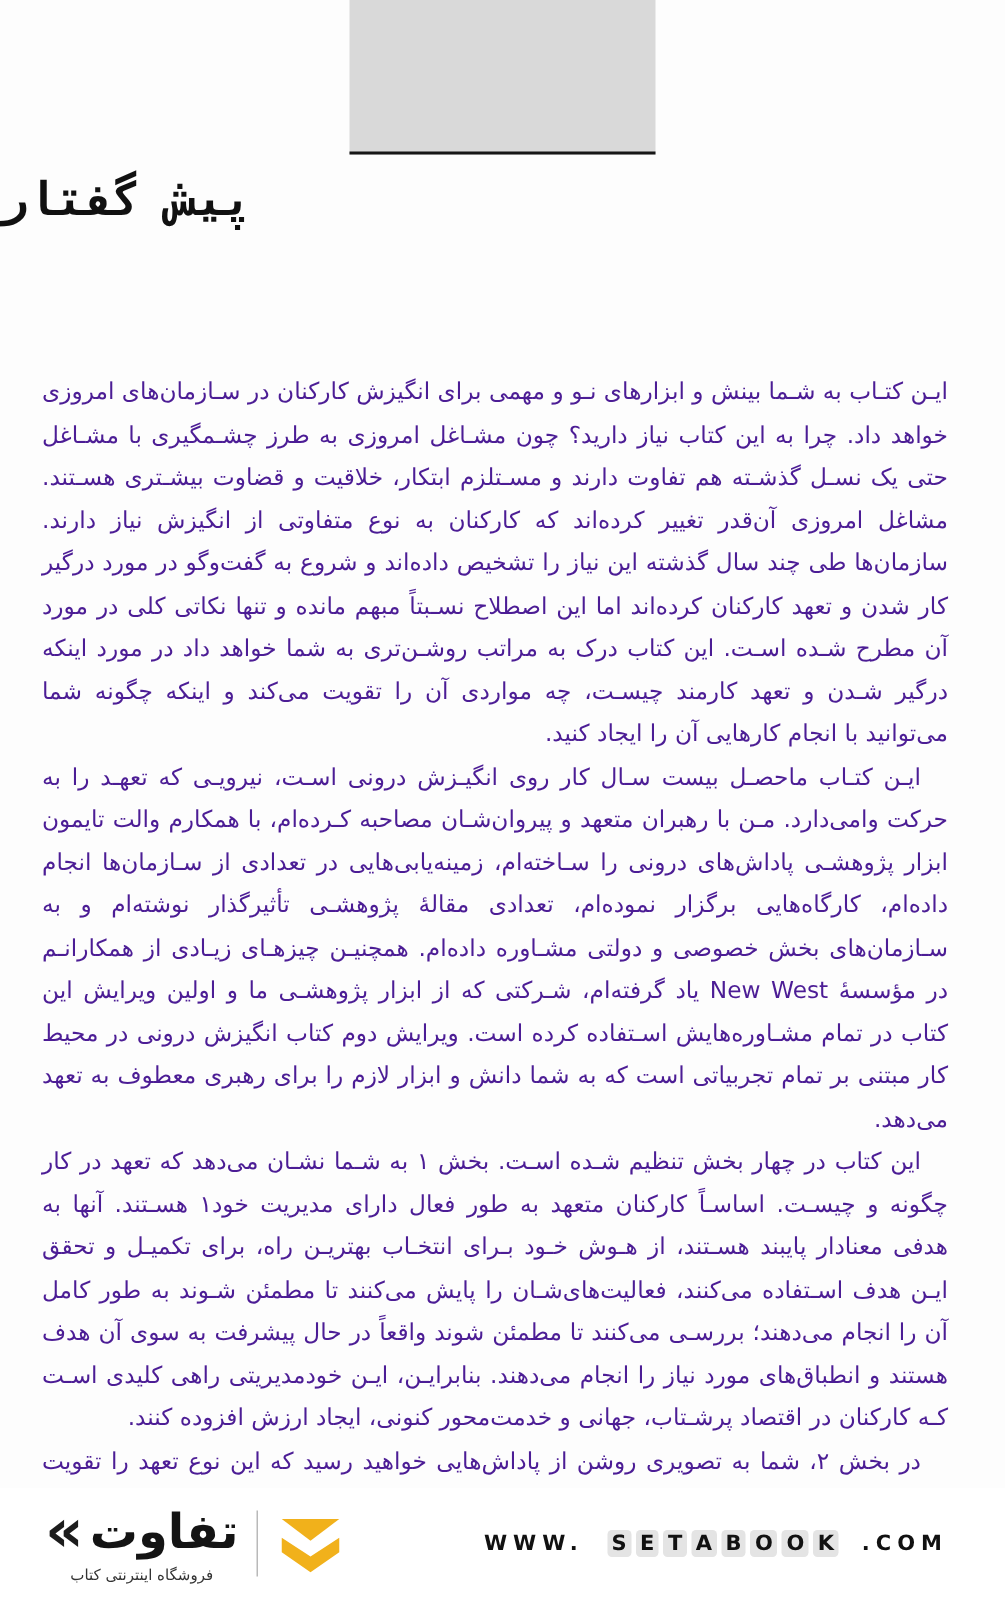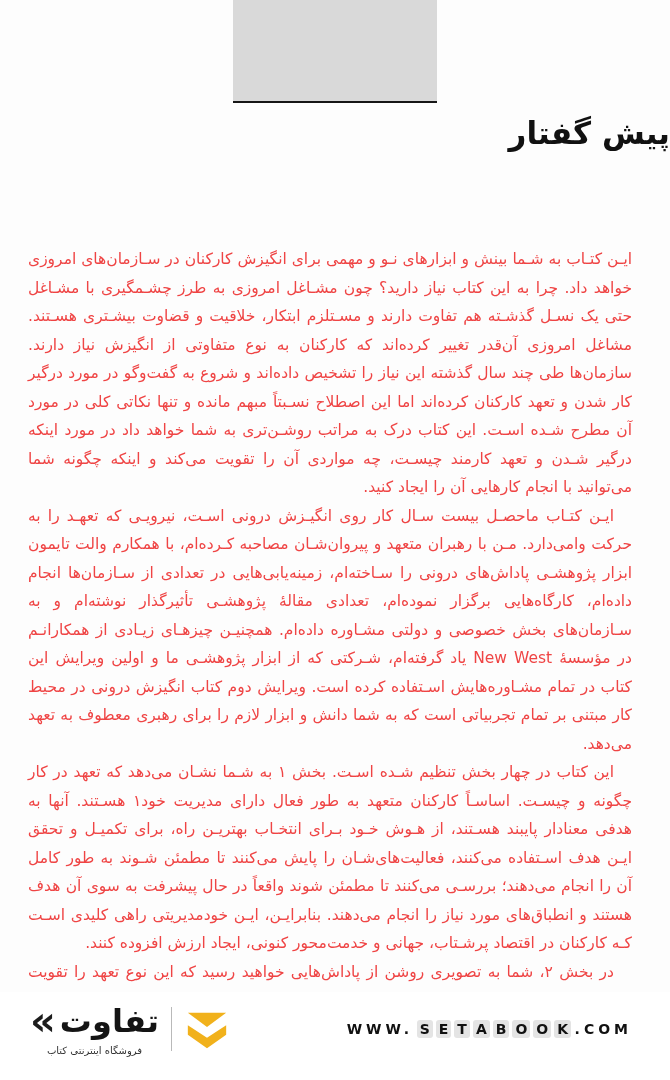--- a/index.html
+++ b/index.html
@@ -21,34 +21,35 @@
   .header-figure {
     width: 204px;
     height: 103px;
     margin: 0 auto;
     background: #d9d9d9;
     border-bottom: 2px solid #161616;
   }
 
   .page-title {
     margin-top: 12px;
-    text-align: right;
+    text-align: left;
     direction: rtl;
     font-size: 31px;
     font-weight: bold;
     color: #111;
+    font-family: Liberation Mono, monospace;
   }
 
   .body-text {
     margin: 94px 38px 0 28px;
     direction: rtl;
     text-align: justify;
     font-size: 15.5px;
     line-height: 28.5px;
-    color: #ef4444;
+    color: #4c1d95;
   }
   .para { margin: 0; }
   .para + .para { text-indent: 18px; }
 
   
   .footer {
     position: absolute;
     left: 0; right: 0; bottom: 0;
     height: 88px;
     padding: 0 38px 14px 30px;
@@ -98,21 +99,21 @@
     margin-bottom: 7px;
   }
   .url-line {
     direction: ltr;
     font-size: 14px;
     font-weight: bold;
     color: #111;
     white-space: nowrap;
   }
   .url-part { letter-spacing: 4px; }
-  .url-brand { margin: 0 2px; }
+  .url-brand { margin: 0 14px; }
   .url-letter {
     display: inline-block;
     background: #e4e4e4;
     border-radius: 3px;
     padding: 2px 3px;
     margin: 0 1.5px;
     line-height: 1;
   }
 </style>
 </head>

